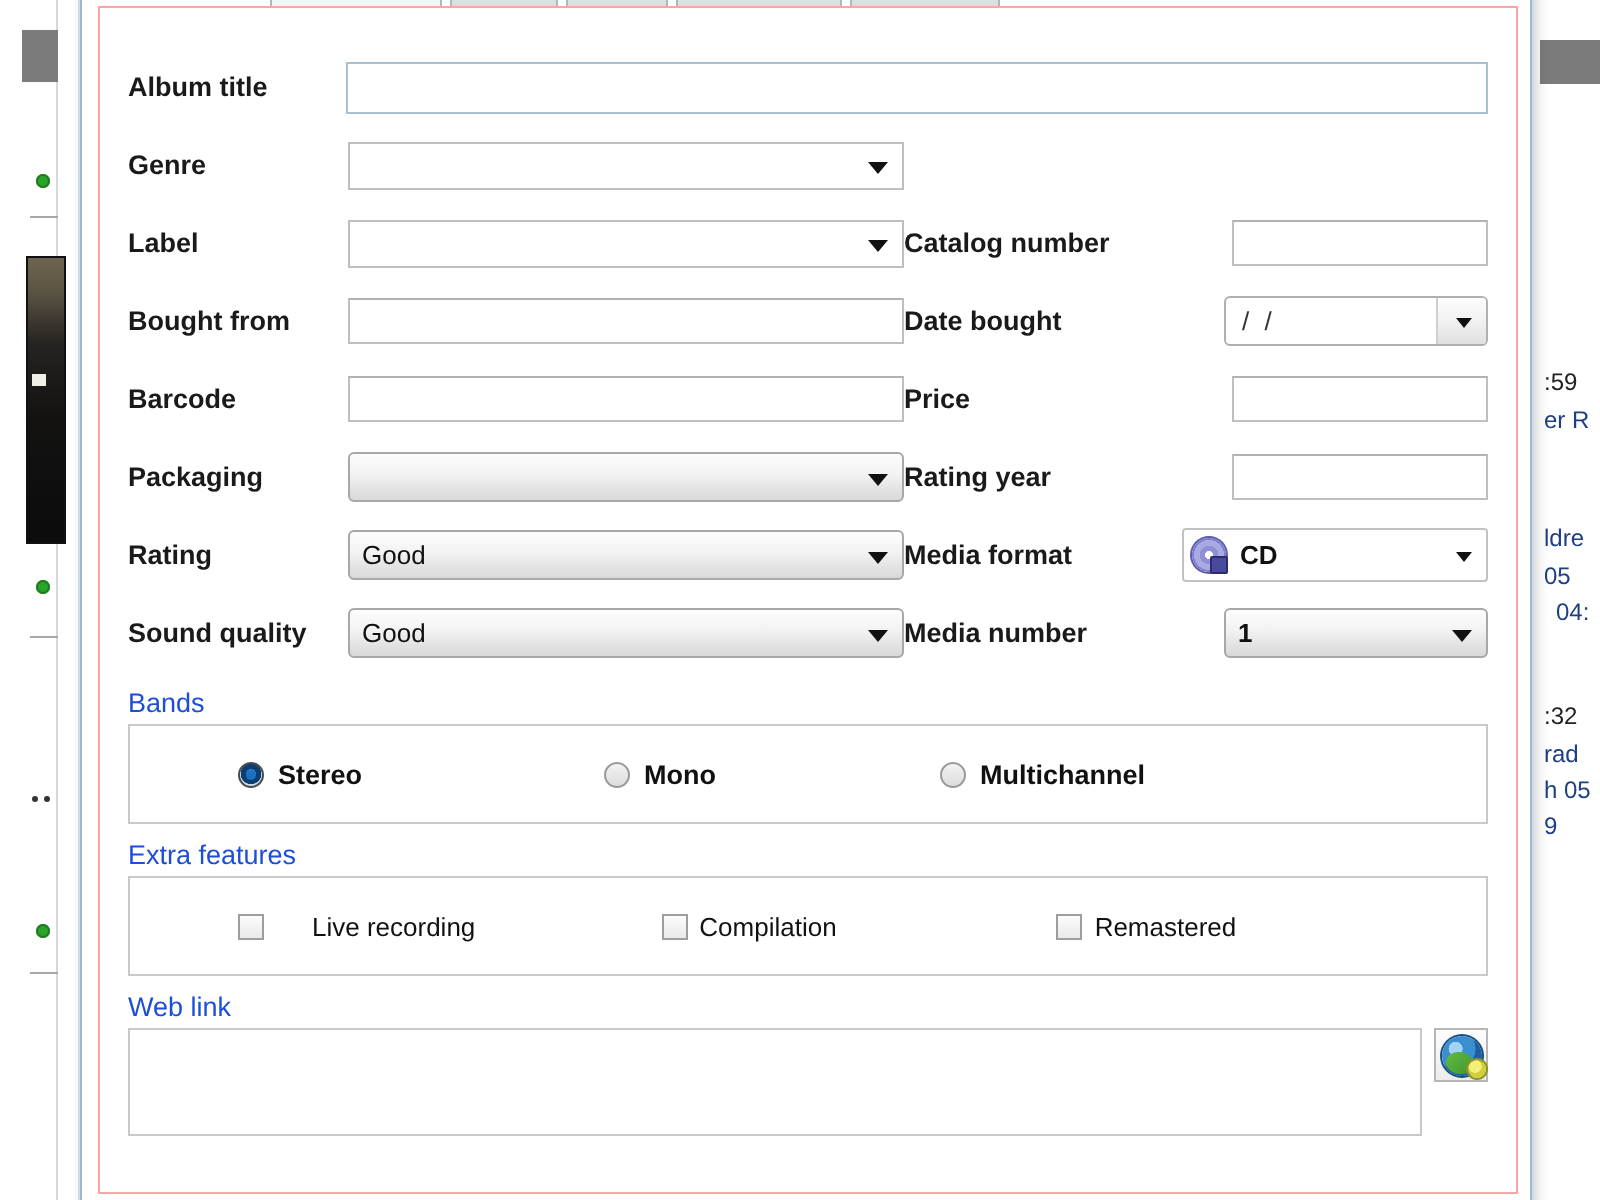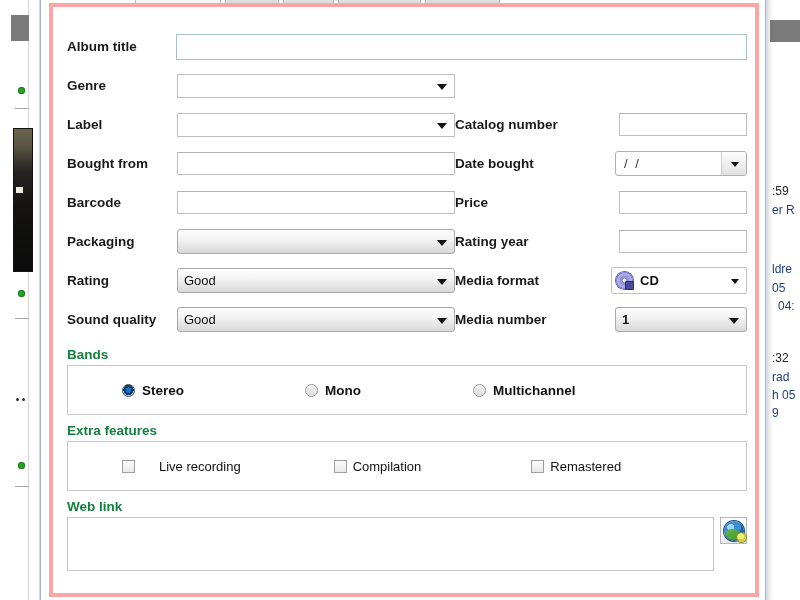--- a/index.html
+++ b/index.html
@@ -146,21 +146,21 @@
     color: #2b2b2b;
   }
 
   
   .tabpanel {
     position: absolute;
     left: 8px; top: 10px;
     width: 710px;
     height: 594px;
     background: #ffffff;
-    border: 4px solid #fca5a5;
+    border: 1px solid #fca5a5;
     box-sizing: border-box;
   }
 
   .form {
     position: absolute;
     left: 0; top: 0;
     width: 708px;
     padding: 20px 14px 0 14px;
     box-sizing: border-box;
   }
@@ -267,21 +267,21 @@
   .datebox .dbtn {
     width: 24px;
     border-left: 1px solid #cfcfcf;
     background: linear-gradient(180deg,#fdfdfd 0%,#f1f1f1 50%,#e0e0e0 100%);
     position: relative;
   }
 
   
   .combo-media {
     position: relative;
-    width: 136px; height: 27px;
+    width: 153px; height: 27px;
     background: #ffffff;
     border: 1px solid #c2c2c2;
     border-radius: 2px;
     box-sizing: border-box;
     display: flex;
     align-items: center;
     padding: 0 22px 0 4px;
     font-size: 13px;
     font-weight: bold;
     color: #111;
@@ -319,22 +319,22 @@
     right: -1px; bottom: -1px;
     width: 7px; height: 7px;
     background: #4a4a9c;
     border: 1px solid #2d2d6e;
     border-radius: 1px;
   }
 
   
   .group-title {
     font-size: 13.5px;
-    font-weight: bold;
-    color: #15803d;
+    font-weight: normal;
+    color: #1d4ed8;
     margin: 8px 0 3px 0;
   }
   .groupbox {
     border: 1px solid #c9c9c9;
     background: #ffffff;
     height: 50px;
     display: flex;
     align-items: center;
     box-sizing: border-box;
   }

